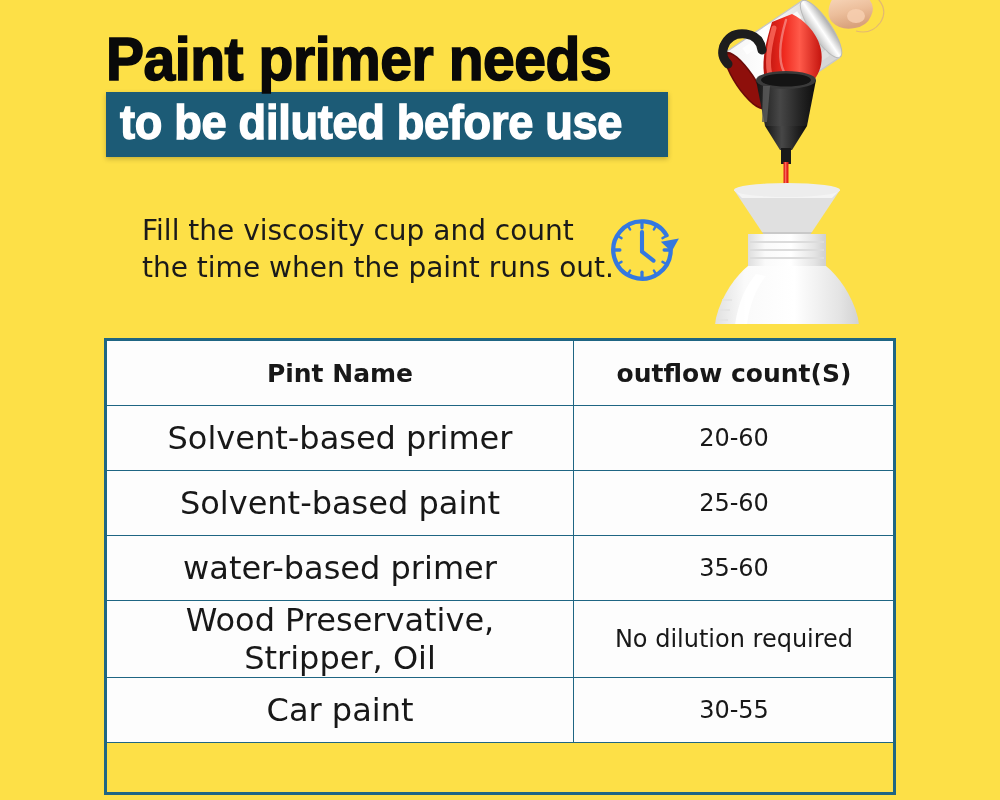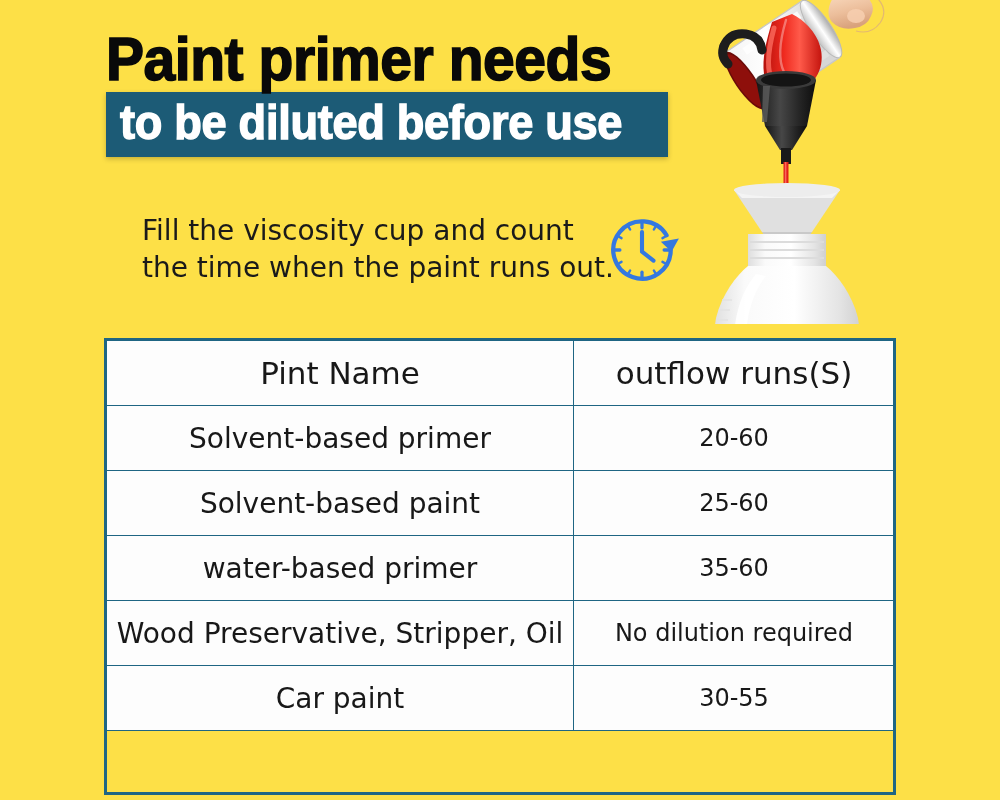--- a/index.html
+++ b/index.html
@@ -111,25 +111,25 @@
     background: #fdfdfd;
     text-align: center;
     vertical-align: middle;
     height: 64px;
     padding: 0 6px;
     font-family: "DejaVu Sans", "Liberation Sans", sans-serif;
     font-weight: 400;
     color: #181818;
   }
   #data-table th {
-    font-size: 31px;
-    font-weight: 400;
+    font-size: 25px;
+    font-weight: 700;
   }
   #data-table td {
-    font-size: 28px;
+    font-size: 32px;
   }
   #data-table td.time-cell {
     font-size: 24px;
   }
   
   #table-frame {
     position: absolute;
     left: 104px;
     top: 338px;
     width: 792px;
@@ -302,21 +302,21 @@
   </div>
 
   <table id="data-table">
     <colgroup>
       <col class="col-name">
       <col class="col-time">
     </colgroup>
     <thead>
       <tr>
         <th>Pint Name</th>
-        <th>outflow runs(S)</th>
+        <th>outflow count(S)</th>
       </tr>
     </thead>
     <tbody>
       <tr>
         <td class="name-cell">Solvent-based primer</td>
         <td class="time-cell">20-60</td>
       </tr>
       <tr>
         <td class="name-cell">Solvent-based paint</td>
         <td class="time-cell">25-60</td>

